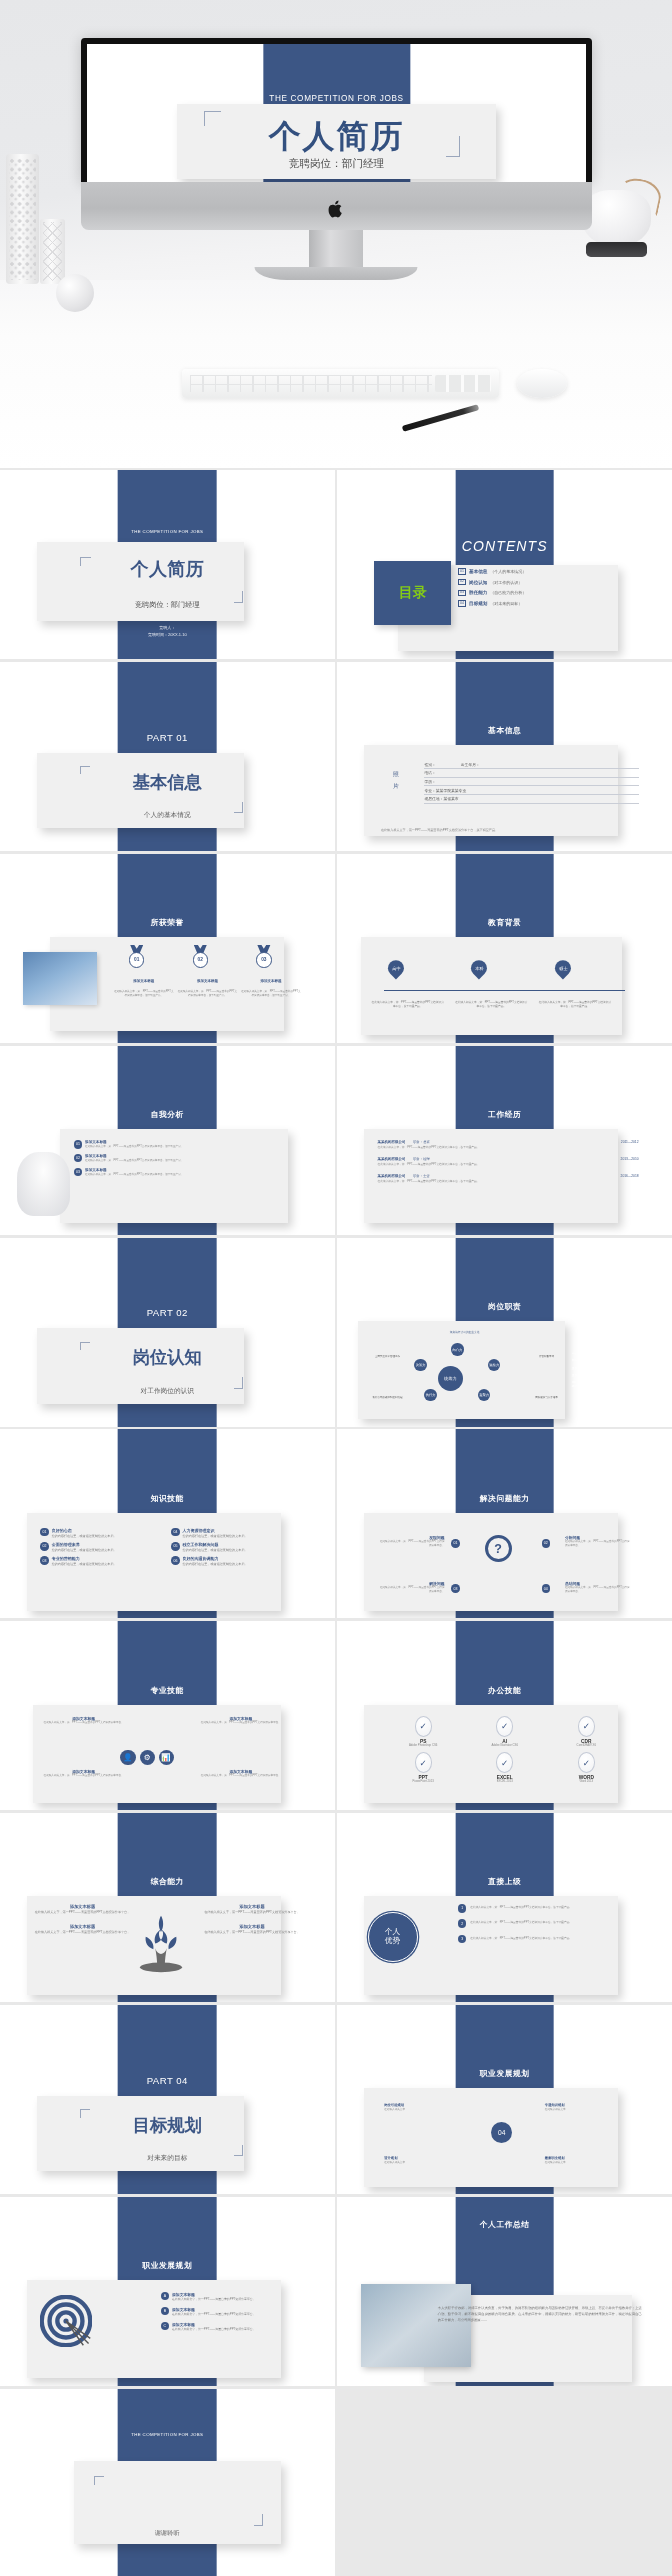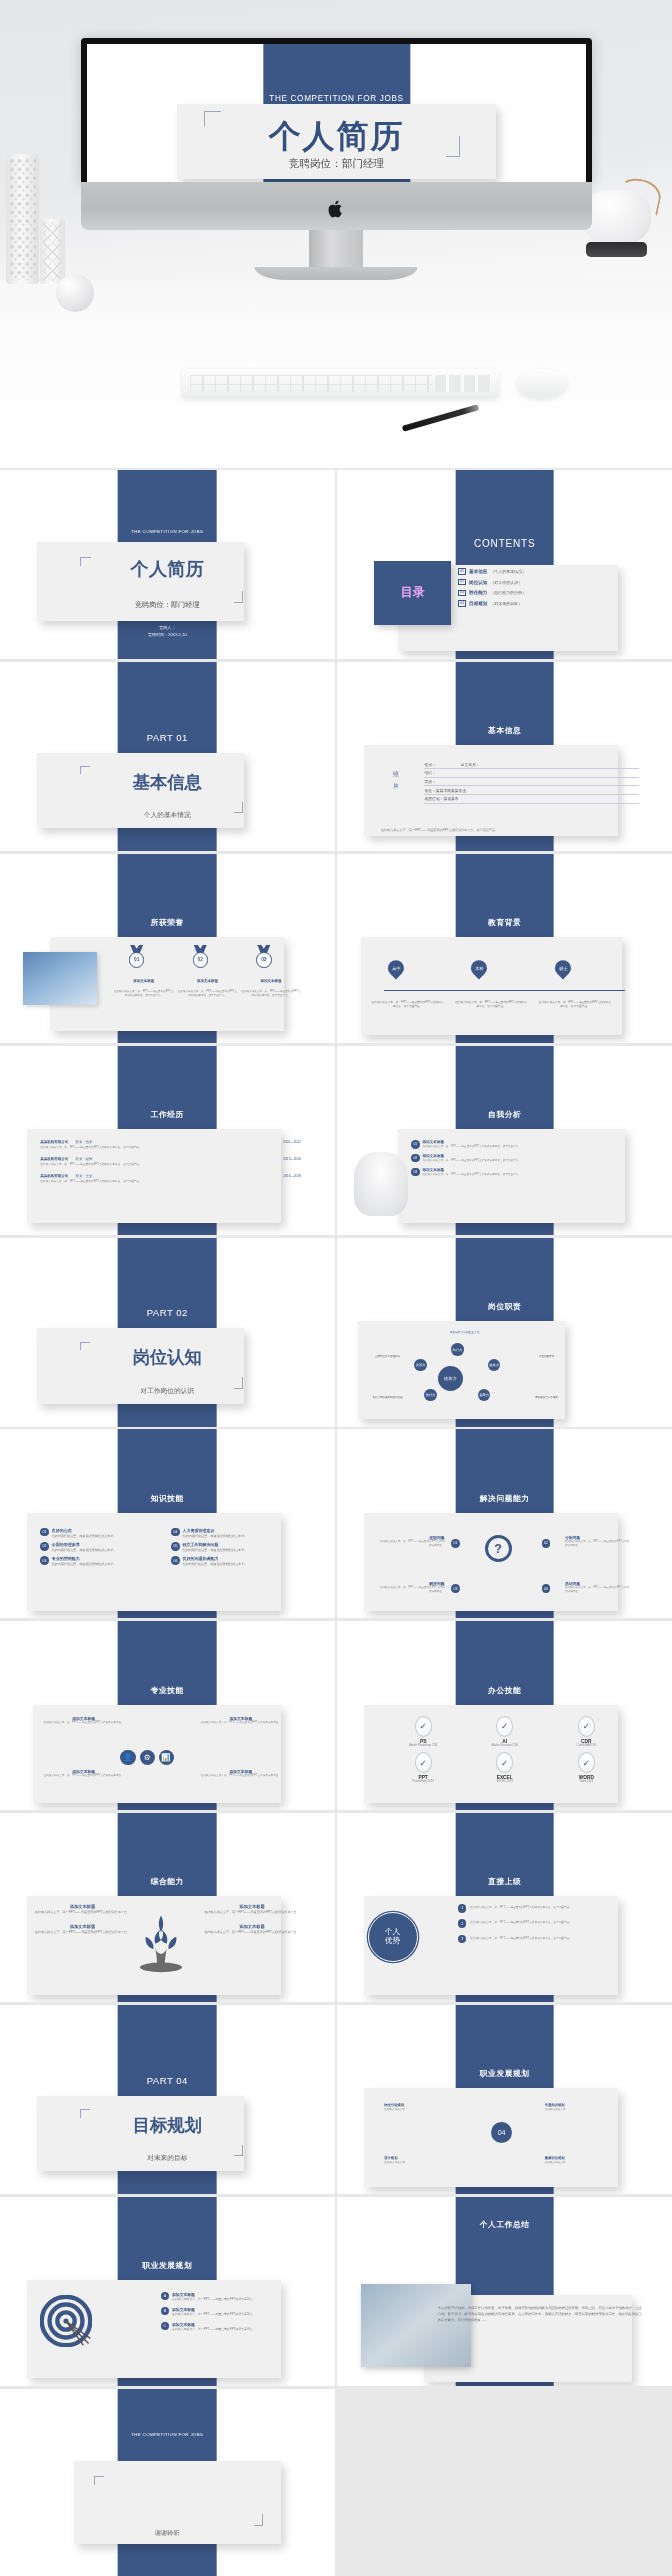--- a/index.html
+++ b/index.html
@@ -169,22 +169,22 @@
   .part-h2{ position:absolute; left:0; right:0; text-align:center; top:79%;
             font-size:6.7px; color:#5b5b5b; }
 
   
   .ct-title{ top:34%; font-size:7.7px; font-weight:700; }
   .ct-card{ left:8%; top:44%; width:76%; height:48%; }
 
   
   .toc-badge{
     position:absolute; left:11%; top:48%; width:23%; height:34%;
-    background:#3c5685; color:#f0abfc; display:flex; align-items:center; justify-content:center;
-    font-size:12px; font-weight:700; box-shadow:2.9px 3.8px 6.7px rgba(0,0,0,.2);
+    background:#3c5685; color:#84cc16; display:flex; align-items:center; justify-content:center;
+    font-size:14px; font-weight:700; box-shadow:2.9px 3.8px 6.7px rgba(0,0,0,.2);
     z-index:3;
     text-align:center;
   }
   .toc-card{ left:18%; top:50%; width:66%; height:46%; }
   .toc-list{ position:absolute; left:36%; top:52%; width:54%;
              display:flex; flex-direction:column; gap:4.4px; z-index:4; }
   .toc-item{ display:flex; align-items:center; gap:2.9px; }
   .toc-num{
     display:inline-block; border:0.7px solid #3c5685; color:#3c5685;
     font-size:3.5px; padding:0.4px 1.2px; line-height:1;
@@ -325,21 +325,21 @@
     <div class="cov-h1">个人简历</div>
     <div class="cov-h2">竞聘岗位：部门经理</div>
     <div class="cov-foot">
       <div>竞聘人：</div>
       <div>竞聘时间：20XX.1.10</div>
     </div>
   </div>
 
   <div class="cell slide">
     <div class="band"></div>
-    <div class="kicker" style="top:36%;font-size:10px;">CONTENTS</div>
+    <div class="kicker" style="top:36%;font-size:14px;font-style:italic;">CONTENTS</div>
     <div class="card toc-card"></div>
     <div class="toc-badge">目录</div>
     <div class="toc-list">
       <div class="toc-item">
         <span class="toc-num">01</span>
         <span class="toc-main">基本信息</span>
         <span class="toc-par">（个人的基本情况）</span>
       </div>
       <div class="toc-item">
         <span class="toc-num">02</span>
@@ -437,52 +437,20 @@
     <div class="pin" style="left:65%;top:56%;">
         <span>硕士</span>
       </div>
     <div style="position:absolute;left:10%;top:78%;width:22%;font-size:2.7px;color:#7d7d7d;line-height:1.5;text-align:center;">在此输入相关文字，第一PPT——海量营养的PPT文档资源分享平台，旗下明星产品。</div>
     <div style="position:absolute;left:35%;top:78%;width:22%;font-size:2.7px;color:#7d7d7d;line-height:1.5;text-align:center;">在此输入相关文字，第一PPT——海量营养的PPT文档资源分享平台，旗下明星产品。</div>
     <div style="position:absolute;left:60%;top:78%;width:22%;font-size:2.7px;color:#7d7d7d;line-height:1.5;text-align:center;">在此输入相关文字，第一PPT——海量营养的PPT文档资源分享平台，旗下明星产品。</div>
   </div>
 
   <div class="cell slide">
     <div class="band"></div>
-    <div class="kicker ct-title">工作经历</div>
-    <div class="card" style="left:8%;top:44%;width:76%;height:50%;"></div>
-    <div style="position:absolute;left:12%;right:10%;top:50%;display:flex;flex-direction:column;gap:6.7px;z-index:4;">
-      <div>
-        <div style="display:flex;gap:7.7px;align-items:center;">
-          <span style="font-size:3.5px;font-weight:700;color:#3c5685;">某某机构有限公司</span>
-          <span style="font-size:3.3px;color:#3c5685;">职务：总监</span>
-          <span style="font-size:3.3px;color:#3c5685;margin-left:auto;">2011—2012</span>
-        </div>
-        <p style="font-size:2.7px;color:#8a8a8a;line-height:1.6;margin-top:1.9px;">在此输入相关文字，第一PPT——海量营养的PPT文档资源分享平台，旗下明星产品。</p>
-      </div>
-      <div>
-        <div style="display:flex;gap:7.7px;align-items:center;">
-          <span style="font-size:3.5px;font-weight:700;color:#3c5685;">某某机构有限公司</span>
-          <span style="font-size:3.3px;color:#3c5685;">职务：经理</span>
-          <span style="font-size:3.3px;color:#3c5685;margin-left:auto;">2013—2010</span>
-        </div>
-        <p style="font-size:2.7px;color:#8a8a8a;line-height:1.6;margin-top:1.9px;">在此输入相关文字，第一PPT——海量营养的PPT文档资源分享平台，旗下明星产品。</p>
-      </div>
-      <div>
-        <div style="display:flex;gap:7.7px;align-items:center;">
-          <span style="font-size:3.5px;font-weight:700;color:#3c5685;">某某机构有限公司</span>
-          <span style="font-size:3.3px;color:#3c5685;">职务：主管</span>
-          <span style="font-size:3.3px;color:#3c5685;margin-left:auto;">2016—2018</span>
-        </div>
-        <p style="font-size:2.7px;color:#8a8a8a;line-height:1.6;margin-top:1.9px;">在此输入相关文字，第一PPT——海量营养的PPT文档资源分享平台，旗下明星产品。</p>
-      </div>
-    </div>
-  </div>
-
-  <div class="cell slide">
-    <div class="band"></div>
     <div class="kicker ct-title">自我分析</div>
     <div class="card" style="left:18%;top:44%;width:68%;height:50%;"></div>
     <div style="position:absolute;left:5%;top:56%;width:16%;height:34%;
                 background:radial-gradient(ellipse at 50% 30%,#fdfdfd,#d9dade);border-radius:40% 40% 30% 30%;z-index:5;"></div>
     <div style="position:absolute;left:22%;right:8%;top:50%;display:flex;flex-direction:column;gap:4.8px;z-index:5;">
       <div class="bi">
         <span class="bullet-num">01</span>
         <div>
             <h5 style="font-size:3.6px;color:#3c5685;">添加文本标题</h5>
         <p style="font-size:2.6px;color:#8a8a8a;line-height:1.5;">在此输入相关文字，第一PPT——海量营养的PPT文档资源分享平台，旗下明星产品。</p>
@@ -494,20 +462,52 @@
             <h5 style="font-size:3.6px;color:#3c5685;">添加文本标题</h5>
         <p style="font-size:2.6px;color:#8a8a8a;line-height:1.5;">在此输入相关文字，第一PPT——海量营养的PPT文档资源分享平台，旗下明星产品。</p>
           </div>
       </div>
       <div class="bi">
         <span class="bullet-num">03</span>
         <div>
             <h5 style="font-size:3.6px;color:#3c5685;">添加文本标题</h5>
         <p style="font-size:2.6px;color:#8a8a8a;line-height:1.5;">在此输入相关文字，第一PPT——海量营养的PPT文档资源分享平台，旗下明星产品。</p>
           </div>
+      </div>
+    </div>
+  </div>
+
+  <div class="cell slide">
+    <div class="band"></div>
+    <div class="kicker ct-title">工作经历</div>
+    <div class="card" style="left:8%;top:44%;width:76%;height:50%;"></div>
+    <div style="position:absolute;left:12%;right:10%;top:50%;display:flex;flex-direction:column;gap:6.7px;z-index:4;">
+      <div>
+        <div style="display:flex;gap:7.7px;align-items:center;">
+          <span style="font-size:3.5px;font-weight:700;color:#3c5685;">某某机构有限公司</span>
+          <span style="font-size:3.3px;color:#3c5685;">职务：总监</span>
+          <span style="font-size:3.3px;color:#3c5685;margin-left:auto;">2011—2012</span>
+        </div>
+        <p style="font-size:2.7px;color:#8a8a8a;line-height:1.6;margin-top:1.9px;">在此输入相关文字，第一PPT——海量营养的PPT文档资源分享平台，旗下明星产品。</p>
+      </div>
+      <div>
+        <div style="display:flex;gap:7.7px;align-items:center;">
+          <span style="font-size:3.5px;font-weight:700;color:#3c5685;">某某机构有限公司</span>
+          <span style="font-size:3.3px;color:#3c5685;">职务：经理</span>
+          <span style="font-size:3.3px;color:#3c5685;margin-left:auto;">2013—2010</span>
+        </div>
+        <p style="font-size:2.7px;color:#8a8a8a;line-height:1.6;margin-top:1.9px;">在此输入相关文字，第一PPT——海量营养的PPT文档资源分享平台，旗下明星产品。</p>
+      </div>
+      <div>
+        <div style="display:flex;gap:7.7px;align-items:center;">
+          <span style="font-size:3.5px;font-weight:700;color:#3c5685;">某某机构有限公司</span>
+          <span style="font-size:3.3px;color:#3c5685;">职务：主管</span>
+          <span style="font-size:3.3px;color:#3c5685;margin-left:auto;">2016—2018</span>
+        </div>
+        <p style="font-size:2.7px;color:#8a8a8a;line-height:1.6;margin-top:1.9px;">在此输入相关文字，第一PPT——海量营养的PPT文档资源分享平台，旗下明星产品。</p>
       </div>
     </div>
   </div>
 
   <div class="cell slide">
     <div class="band"></div>
     <div class="kicker part-kicker">PART 02</div>
     <div class="card part-card"></div>
     <div class="brk tl" style="left:24%;top:55%;width:9.6px;height:8.6px;"></div>
     <div class="brk br" style="left:70%;top:74%;width:8.6px;height:11.5px;"></div>

